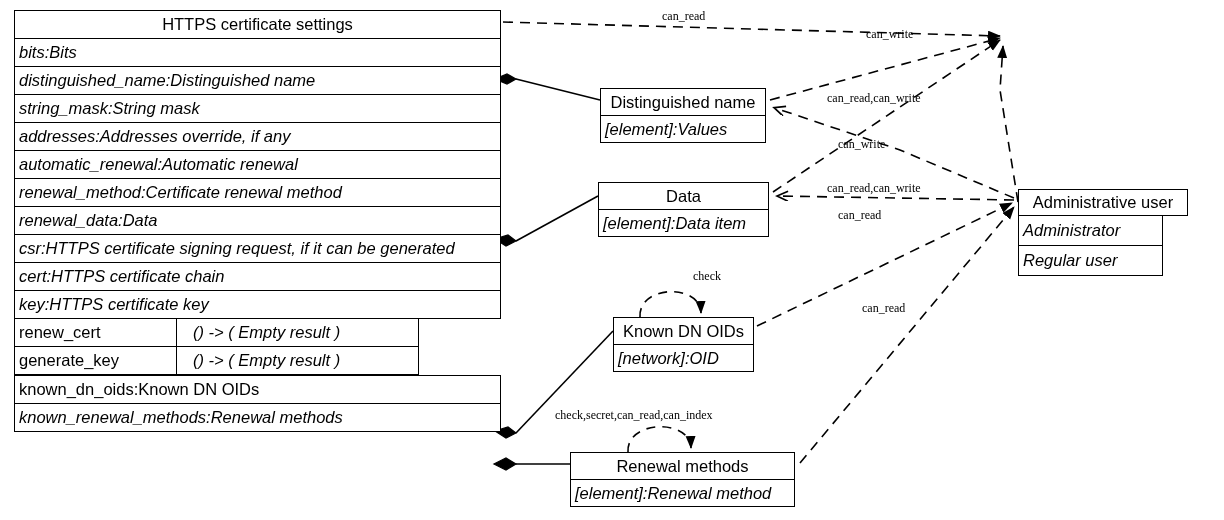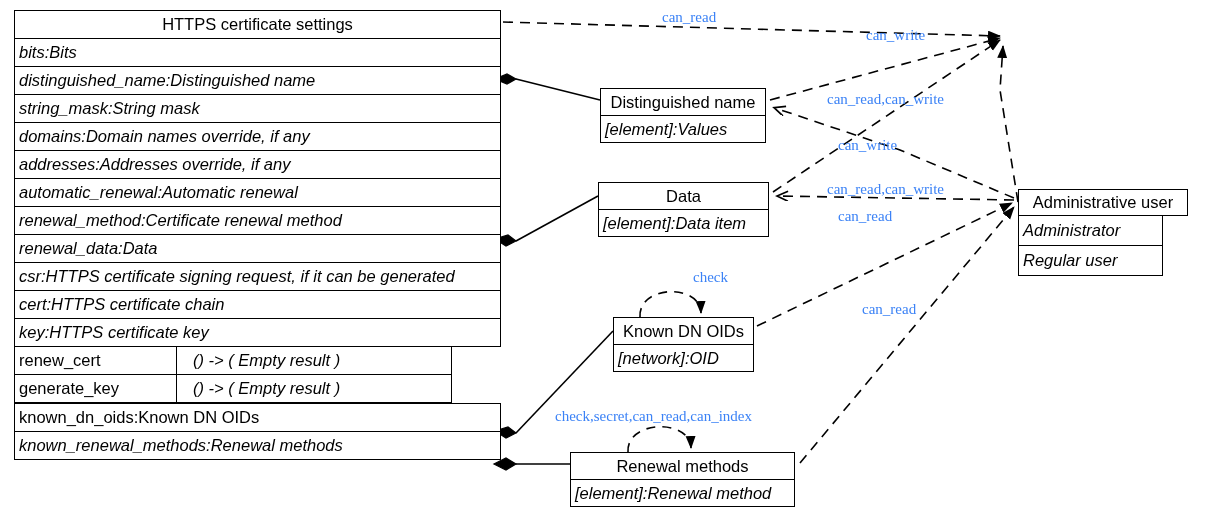--- a/index.html
+++ b/index.html
@@ -55,31 +55,31 @@
   .row2 {
     display: flex;
     position: relative;
   }
   .row2 .cell { margin-top: -1px; }
   .row2 .cell + .cell { margin-left: -1px; margin-top: -1px; }
 
   .edge-label {
     position: absolute;
     font-family: "Liberation Serif", serif;
-    font-size: 15px;
-    color: #3b82f6;
+    font-size: 12px;
+    color: #000000;
     white-space: nowrap;
     line-height: 1;
   }
 
   
   #main-class { left: 14px; top: 10px; width: 487px; }
   #main-class .cell { height: 29px; width: 487px; }
   #main-class .row2 .cell.opname { width: 163px; }
-  #main-class .row2 .cell.opsig  { width: 276px; padding-left: 16px; }
+  #main-class .row2 .cell.opsig  { width: 243px; padding-left: 16px; }
 
   
   #protect-box { left: 1006px; top: 22px; }
   #protect-box .cell.title { width: 201px; height: 27px; }
   #protect-box .cell.left  { width: 164px; height: 27px; }
 
   #admin-box { left: 1018px; top: 189px; }
   #admin-box .cell.title { width: 170px; height: 27px; }
   #admin-box .cell.left  { width: 145px; height: 31px; }
 
@@ -151,21 +151,20 @@
   <div class="edge-label" style="left:838px; top:209px;">can_read</div>
   <div class="edge-label" style="left:693px; top:270px;">check</div>
   <div class="edge-label" style="left:862px; top:302px;">can_read</div>
   <div class="edge-label" style="left:555px; top:409px;">check,secret,can_read,can_index</div>
 
   <div class="umlbox" id="main-class">
     <div class="cell title">HTTPS certificate settings</div>
     <div class="cell left">bits:Bits</div>
     <div class="cell left">distinguished_name:Distinguished name</div>
     <div class="cell left">string_mask:String mask</div>
-    <div class="cell left">domains:Domain names override, if any</div>
     <div class="cell left">addresses:Addresses override, if any</div>
     <div class="cell left">automatic_renewal:Automatic renewal</div>
     <div class="cell left">renewal_method:Certificate renewal method</div>
     <div class="cell left">renewal_data:Data</div>
     <div class="cell left">csr:HTTPS certificate signing request, if it can be generated</div>
     <div class="cell left">cert:HTTPS certificate chain</div>
     <div class="cell left">key:HTTPS certificate key</div>
 
     <div class="row2">
       <div class="cell left opname">renew_cert</div>

